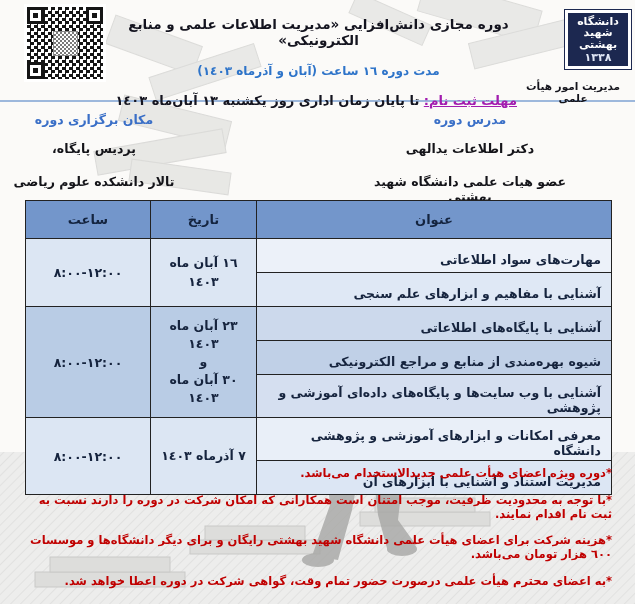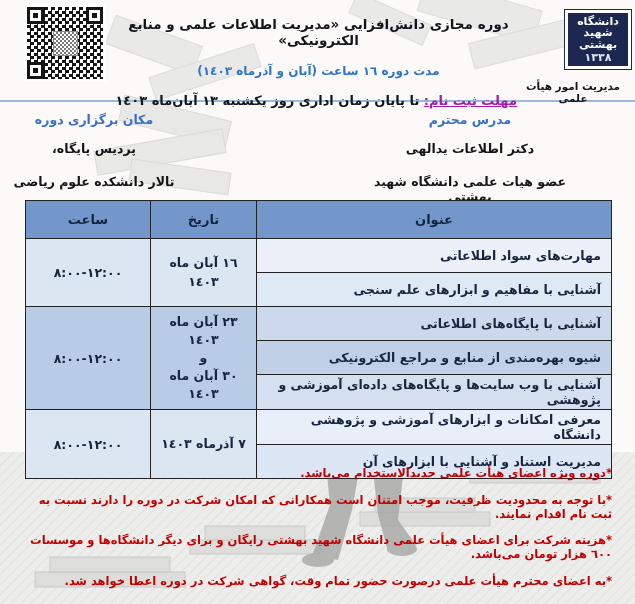--- a/index.html
+++ b/index.html
@@ -42,21 +42,21 @@
   .venue{position:absolute;left:10px;top:108px;width:168px;text-align:center;z-index:2;}
   .sec-heading{font-size:12.5px;font-weight:700;color:#3a6fc7;margin:4px 0 14px 0;}
   .sec-line{font-size:12.5px;font-weight:700;color:#141419;margin:0 0 18px 0;}
 
   
   table.schedule{position:absolute;top:200px;right:23px;width:586px;border-collapse:collapse;z-index:2;
     table-layout:fixed;}
   table.schedule th, table.schedule td{border:1px solid #222;box-sizing:border-box;}
   table.schedule th{height:38px;background:#7396cb;color:#14243f;font-size:13px;font-weight:700;text-align:center;}
   table.schedule td{height:34px;font-size:12.5px;font-weight:700;color:#16243e;}
-  td.topic{text-align:right;padding:2px 10px 2px 4px;}
+  td.topic{text-align:right;padding:10px 10px 2px 4px;}
   td.merge{text-align:center;vertical-align:middle;padding:2px;}
   td.datec{white-space:pre-line;line-height:1.45;}
   td.timec{direction:ltr;unicode-bidi:bidi-override;}
   .g1{background:#dce6f3;} .g2{background:#b9cce5;} .g3{background:#dce6f3;}
   .r1{background:#ecf1f9;} .r2{background:#dfe8f5;}
   .r3{background:#ccd9ec;} .r4{background:#c0d0e7;} .r5{background:#d5dff0;}
   .r6{background:#e9eff8;margin-left:17px;} .r7{background:#dce6f4;}
 
   
   .notes{position:absolute;top:467px;right:23px;left:23px;text-align:right;z-index:2;}
@@ -131,21 +131,21 @@
 
   <div class="head-center">
     <div class="course-title">دوره مجازی دانش‌افزایی «مدیریت اطلاعات علمی و منابع الکترونیکی»</div>
     <div class="course-duration">مدت دوره ١٦ ساعت (آبان و آذرماه ١٤٠٣)</div>
     <div class="deadline"><span class="red">مهلت ثبت نام:</span><span> تا پایان زمان اداری روز یکشنبه ١٣ آبان‌ماه ١٤٠٣</span></div>
   </div>
 
   <div class="rule"></div>
 
   <div class="instructor">
-    <div class="sec-heading">مدرس محترم</div>
+    <div class="sec-heading">مدرس دوره</div>
     <div class="sec-line">دکتر اطلاعات یدالهی</div>
     <div class="sec-line">عضو هیات علمی دانشگاه شهید بهشتی</div>
   </div>
 
   <div class="venue">
     <div class="sec-heading">مکان برگزاری دوره</div>
     <div class="sec-line">پردیس پایگاه،</div>
     <div class="sec-line">تالار دانشکده علوم ریاضی</div>
   </div>
 

